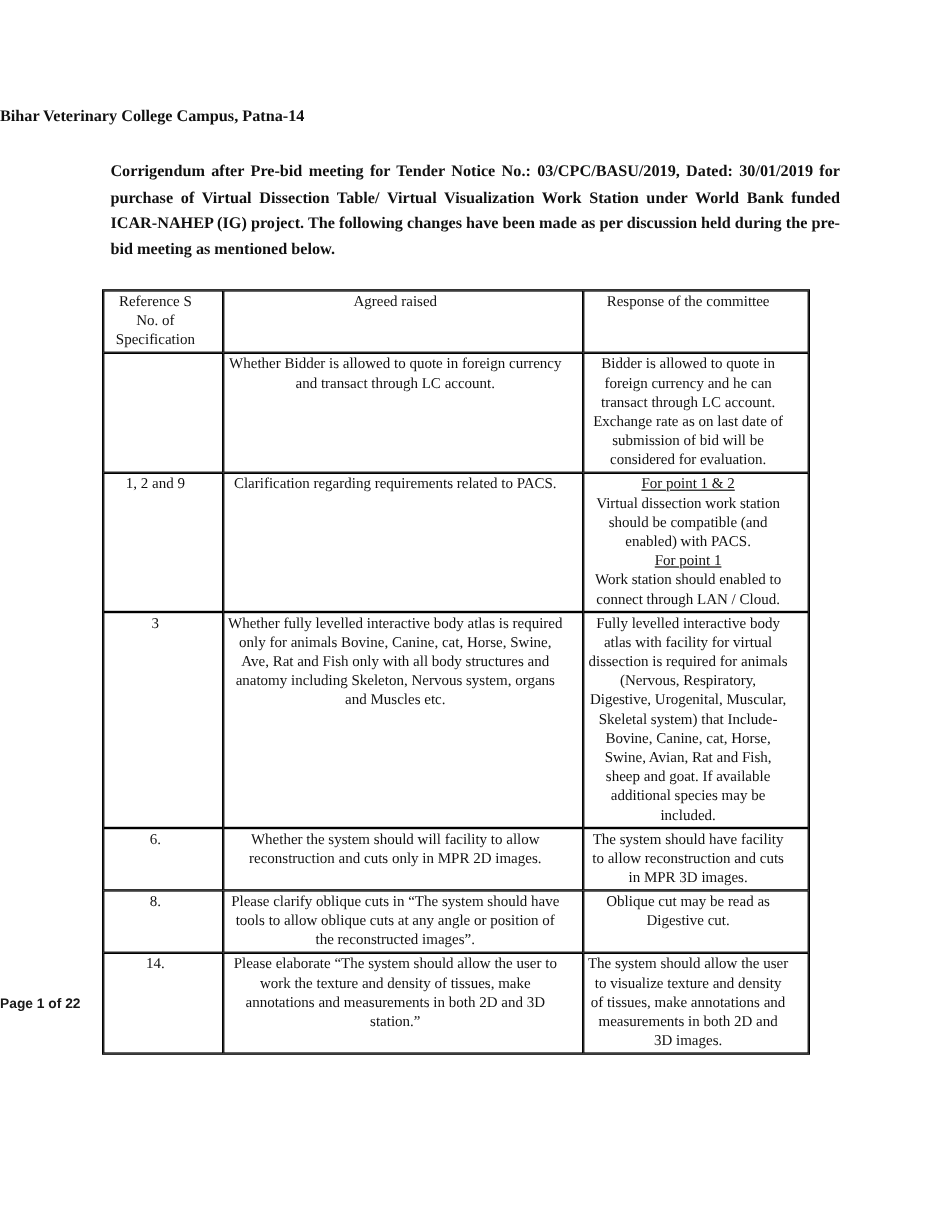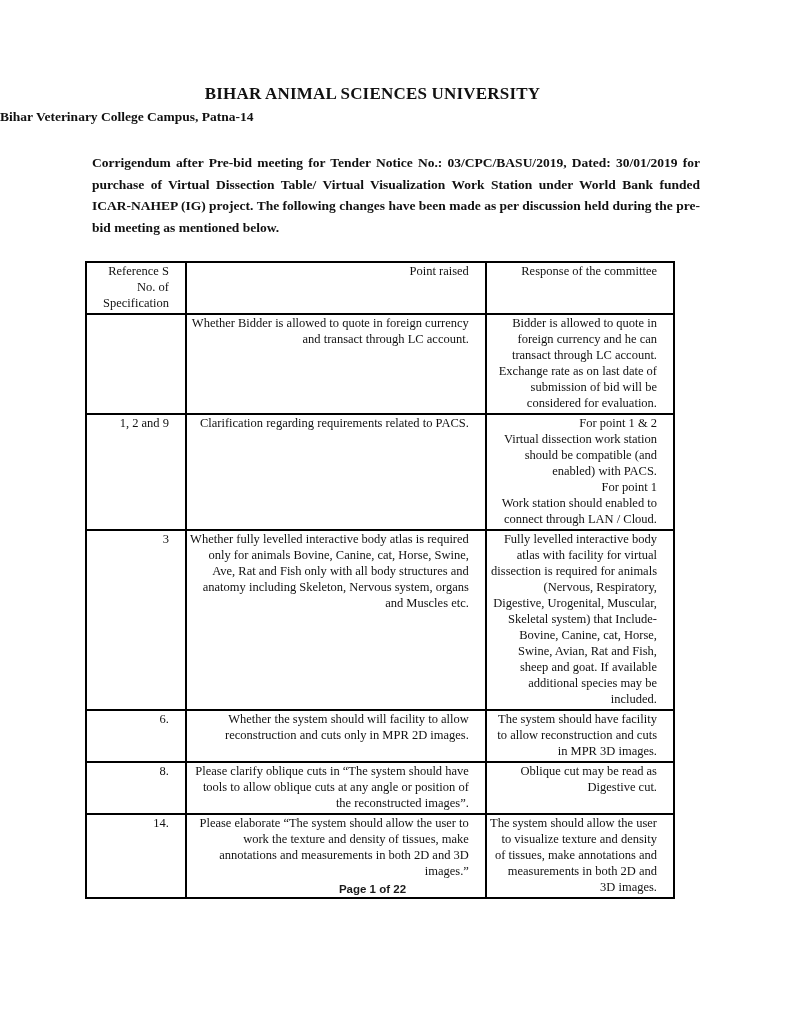--- a/index.html
+++ b/index.html
@@ -49,63 +49,62 @@
     border-spacing: 0;
     table-layout: fixed;
     border: 1px solid #000;
     font-size: 12.5px;
     line-height: 1.28;
   }
   table.corrigendum th,
   table.corrigendum td {
     border: 1px solid #000;
     vertical-align: top;
-    text-align: right;
+    text-align: center;
     font-weight: normal;
     padding: 0px 16px 2px 3px;
     overflow: hidden;
   }
   col.c-ref   { width: 17%; }
   col.c-point { width: 51%; }
   col.c-resp  { width: 32%; }
   .seg { display: block; }
-  .seg.underline { }
+  .seg.underline { text-decoration: underline; }
   .ref-cell { white-space: nowrap; }
   .footer {
     position: absolute;
     left: 0;
-    bottom: 4px;
+    bottom: 36px;
     width: 745px;
-    text-align: center;
+    text-align: left;
     font-family: "Liberation Sans", sans-serif;
     font-size: 11.5px;
     font-weight: bold;
     color: #1a1a1a;
   }
 </style>
 </head>
 <body>
 
 <div class="page">
 
-  <h1 class="title">BIHAR ANIMAL SCIENCES UNIVERSITY</h1>
   <h2 class="subtitle">Bihar Veterinary College Campus, Patna-14</h2>
 
   <p class="intro">Corrigendum after Pre-bid meeting for Tender Notice No.: 03/CPC/BASU/2019, Dated: 30/01/2019 for purchase of Virtual Dissection Table/ Virtual Visualization Work Station under World Bank funded ICAR-NAHEP (IG) project. The following changes have been made as per discussion held during the pre-bid meeting as mentioned below.</p>
 
   <table class="corrigendum">
     <colgroup>
       <col class="c-ref">
       <col class="c-point">
       <col class="c-resp">
     </colgroup>
     <thead>
       <tr>
         <th>Reference S No. of Specification</th>
-        <th>Point raised</th>
+        <th>Agreed raised</th>
         <th>Response of the committee</th>
       </tr>
     </thead>
     <tbody>
         <tr>
           <td class="ref-cell"></td>
           <td>Whether Bidder is allowed to quote in foreign currency and transact through LC account.</td>
           <td>
             <span class="seg">Bidder is allowed to quote in foreign currency and he can transact through LC account. Exchange rate as on last date of submission of bid will be considered for evaluation.</span>
           </td>
@@ -136,21 +135,21 @@
         </tr>
         <tr>
           <td class="ref-cell">8.</td>
           <td>Please clarify oblique cuts in “The system should have tools to allow oblique cuts at any angle or position of the reconstructed images”.</td>
           <td>
             <span class="seg">Oblique cut may be read as Digestive cut.</span>
           </td>
         </tr>
         <tr>
           <td class="ref-cell">14.</td>
-          <td>Please elaborate “The system should allow the user to work the texture and density of tissues, make annotations and measurements in both 2D and 3D images.”</td>
+          <td>Please elaborate “The system should allow the user to work the texture and density of tissues, make annotations and measurements in both 2D and 3D station.”</td>
           <td>
             <span class="seg">The system should allow the user to visualize texture and density of tissues, make annotations and measurements in both 2D and 3D images.</span>
           </td>
         </tr>
       </tbody>
   </table>
 
   <div class="footer">Page 1 of 22</div>
 
 </div>

